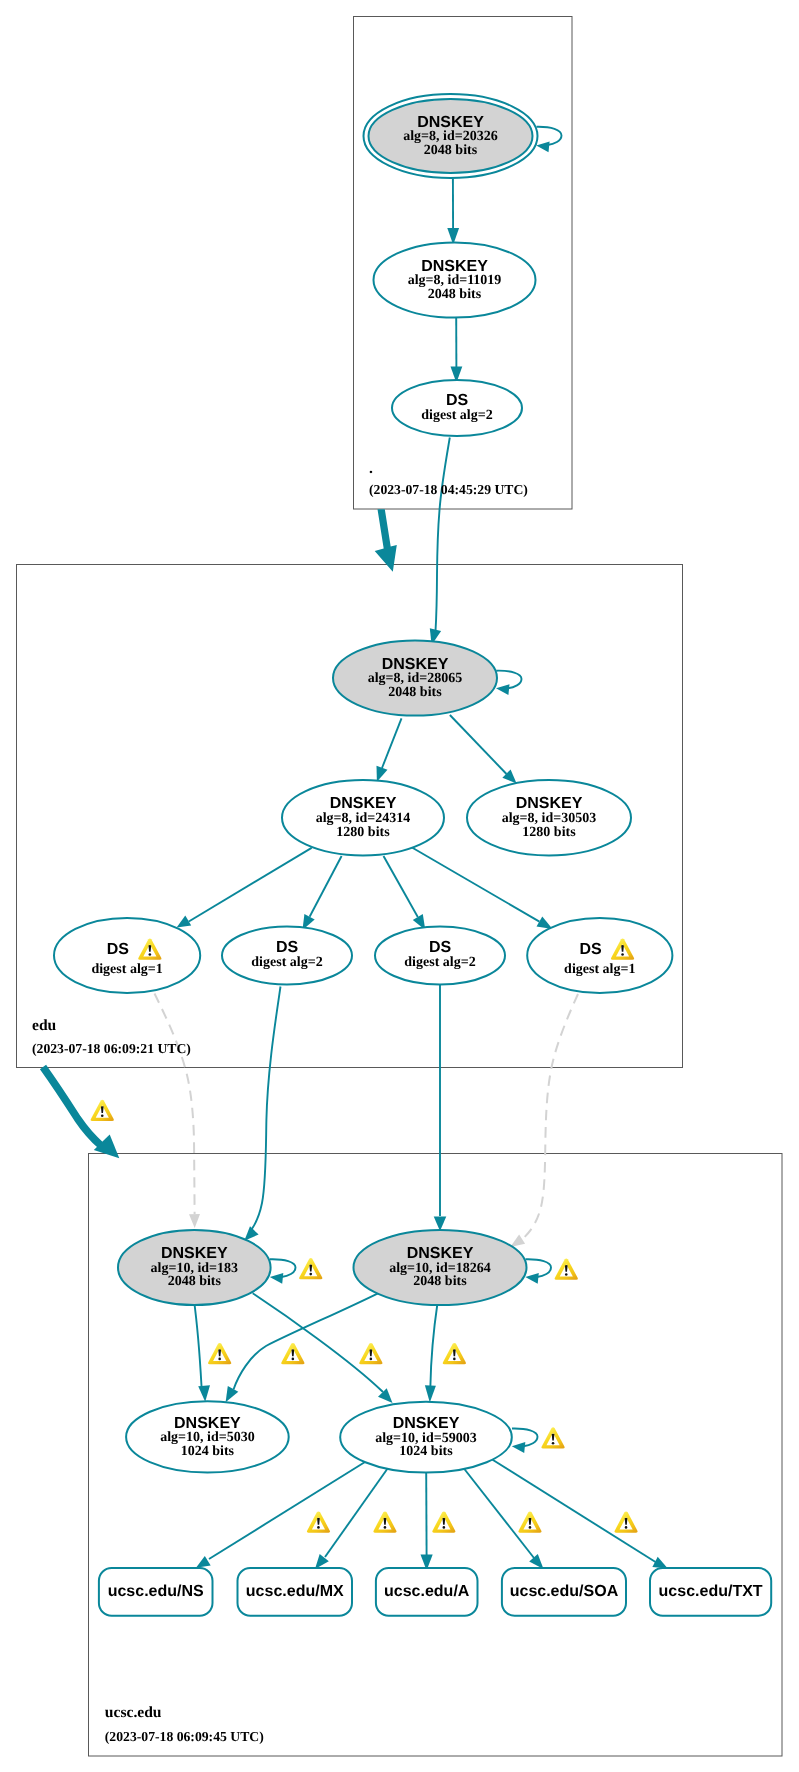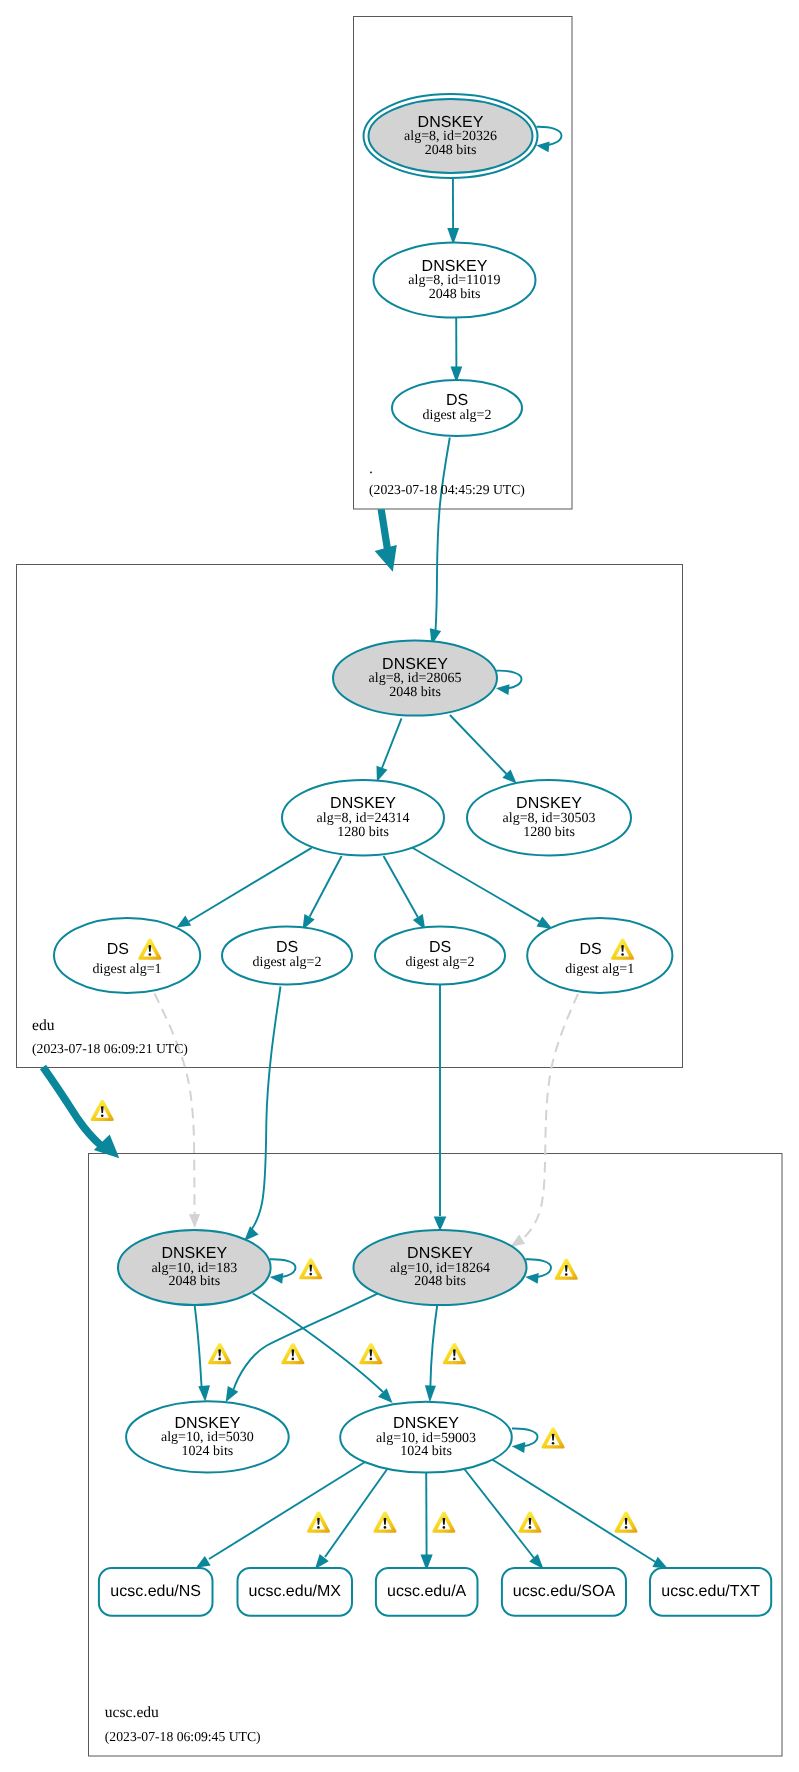--- a/index.html
+++ b/index.html
@@ -1,18 +1,18 @@
 <!DOCTYPE html>
 <html><head>
 <meta charset="utf-8">
 <style>
   html,body{margin:0;padding:0;background:#ffffff;-webkit-font-smoothing:antialiased;}
   svg text{-webkit-font-smoothing:antialiased;text-rendering:geometricPrecision;}
   .page{filter:opacity(1);}
-  .page{position:relative;width:799px;height:1772px;background:#ffffff;overflow:hidden;}
+  .page{position:relative;width:799px;height:1772px;background:#ffffff;overflow:hidden;font-weight:bold;}
   svg.graph{display:block;}
   .nlab{font-family:"Liberation Sans",sans-serif;font-size:16px;fill:#000000;text-anchor:middle;}
   .nsub{font-family:"Liberation Serif",serif;font-size:14px;fill:#000000;text-anchor:middle;}
   .zlab{font-family:"Liberation Serif",serif;font-size:15.6px;fill:#000000;text-anchor:start;}
   .zts{font-family:"Liberation Serif",serif;font-size:13.7px;fill:#000000;text-anchor:start;}
   .node-shape{fill:#ffffff;stroke:#0a879a;stroke-width:2;}
   .node-shape.key{fill:#d3d3d3;}
   .cluster{fill:none;stroke:#595959;stroke-width:1;}
   .edge{fill:none;stroke:#0a879a;stroke-width:1.9;stroke-linecap:butt;}
   .ahead{fill:#0a879a;stroke:none;}

